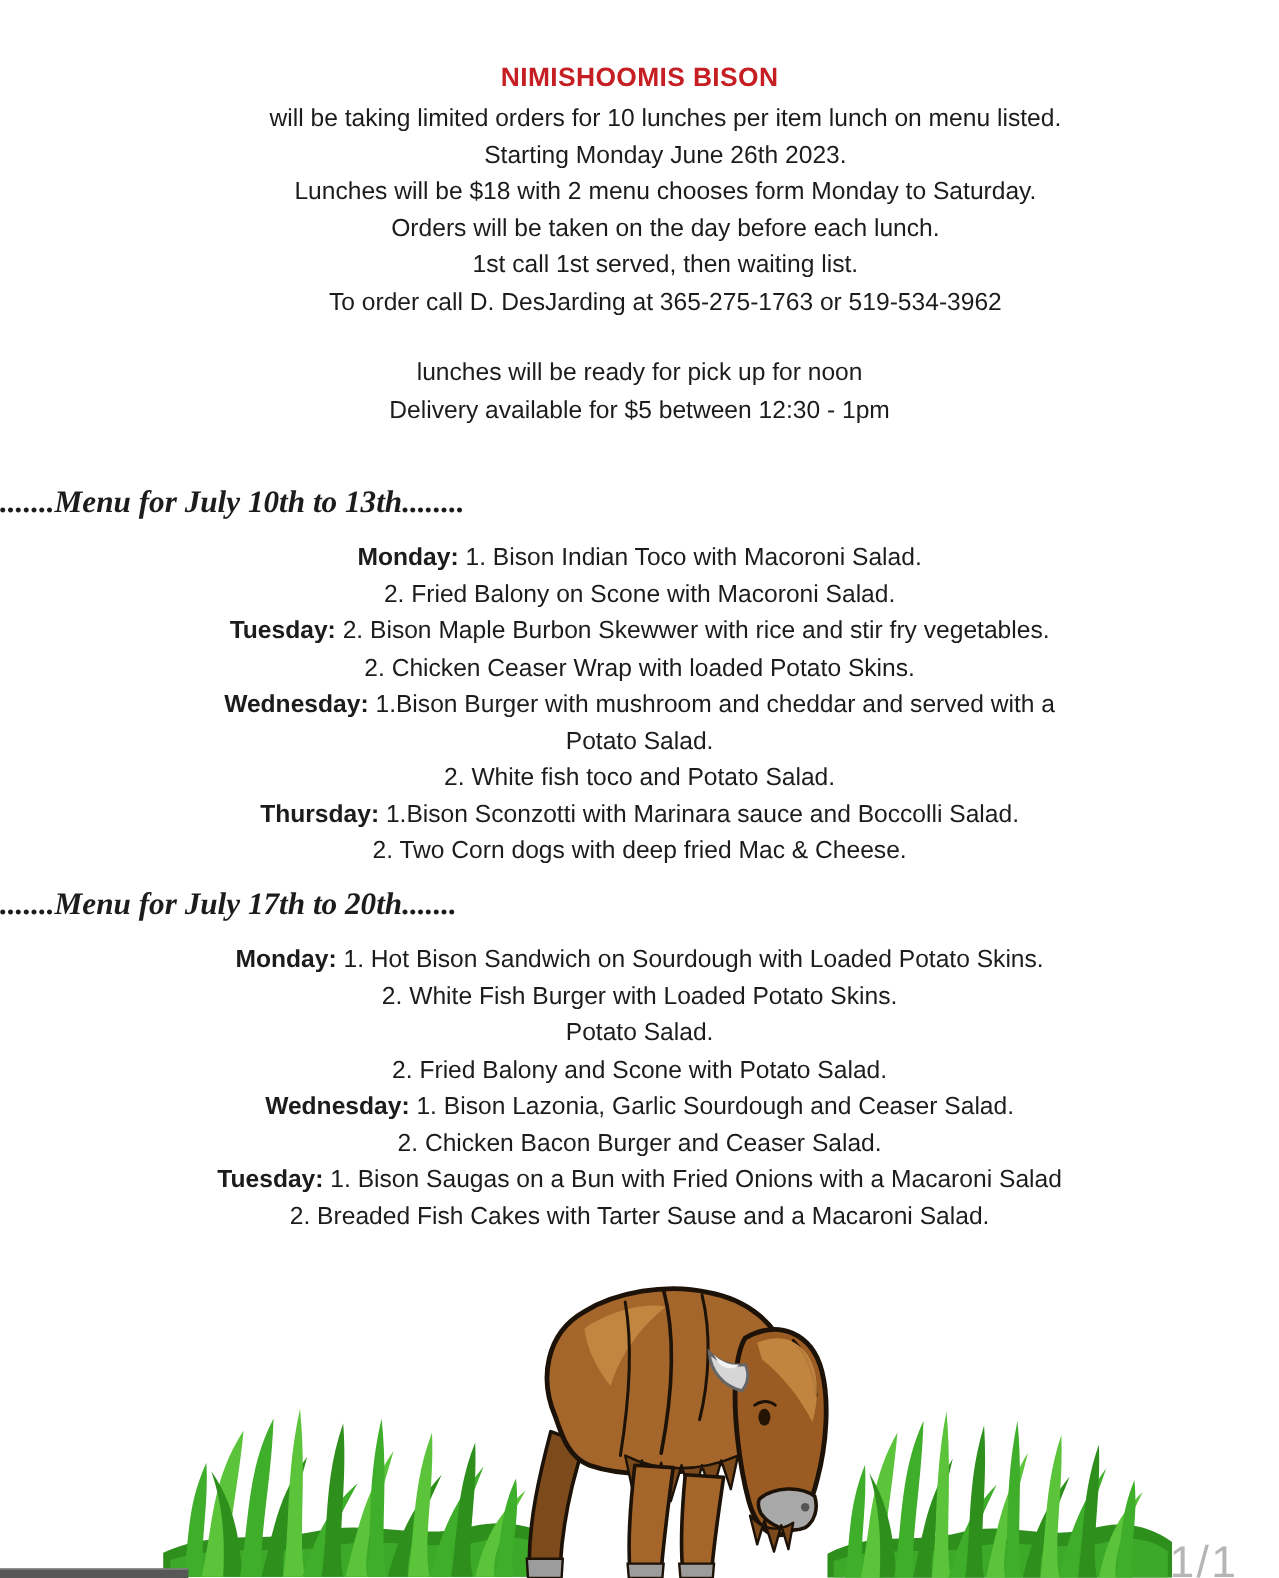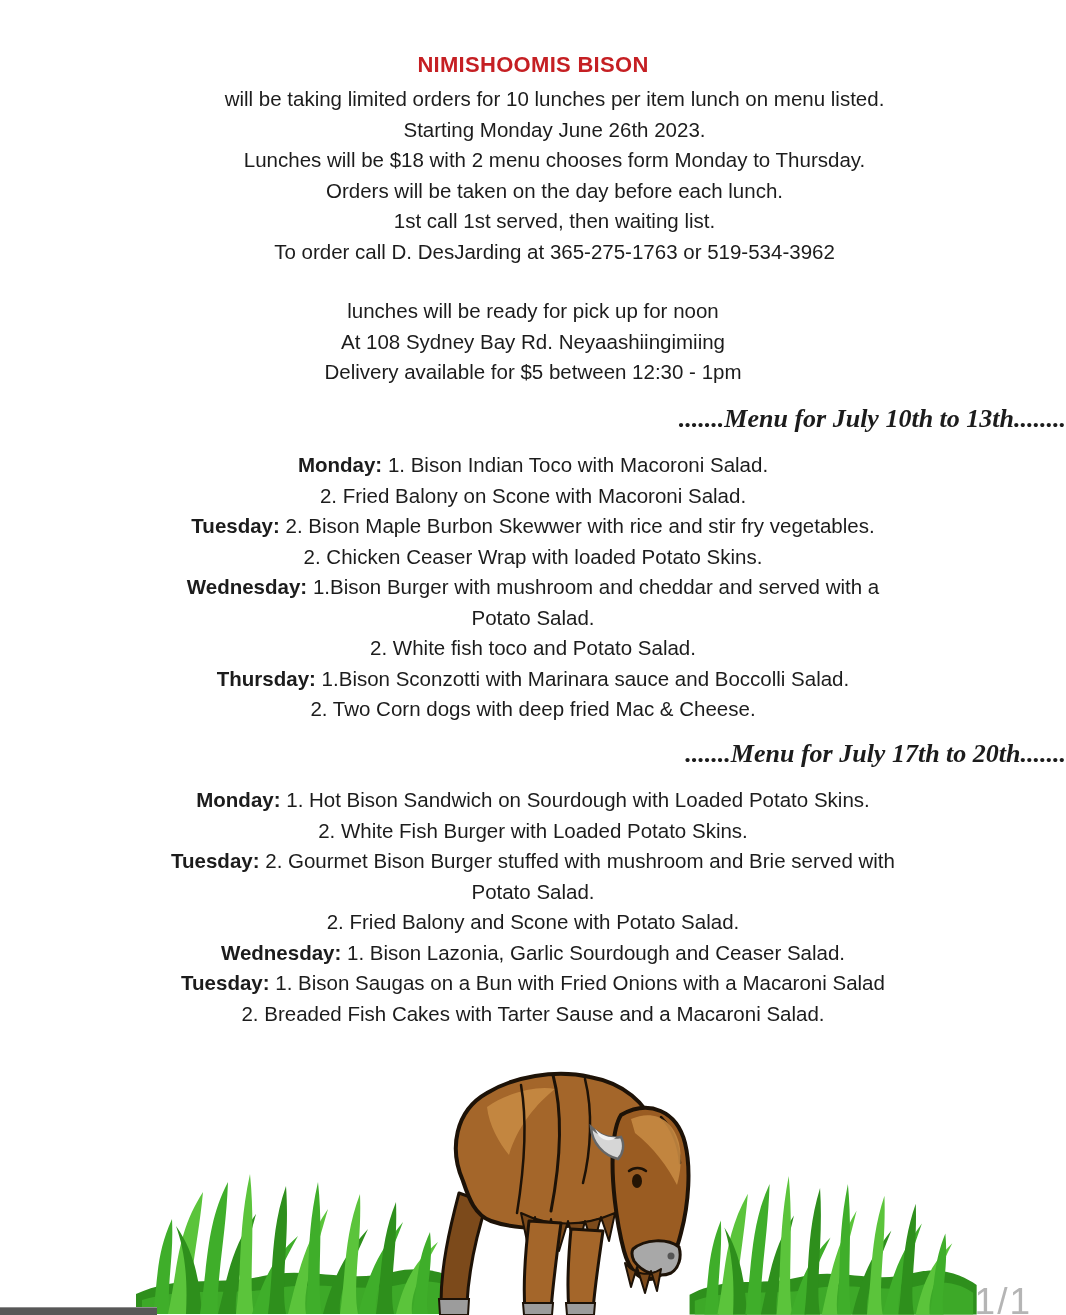--- a/index.html
+++ b/index.html
@@ -14,21 +14,21 @@
   .block{position:absolute;left:0;right:0;text-align:center;}
   .line{line-height:30.5px;font-size:20.5px;white-space:nowrap;}
   .title{
     position:absolute;left:0;right:0;top:50px;text-align:center;
     font-size:22px;font-weight:700;line-height:30px;
     color:var(--title-red,#c51f23);letter-spacing:.3px;
   }
   .intro{top:84px;padding-left:43px;}
   .pickup{top:296px;}
   .menu-header{
-    position:absolute;left:0;right:0;text-align:right;
+    position:absolute;left:0;right:0;text-align:left;
     font-family:"Liberation Serif","DejaVu Serif",serif;
     font-weight:700;font-style:italic;font-size:26px;line-height:32px;
   }
   .mh1{top:403px;}
   .mh2{top:738px;}
   .menu1{top:450px;}
   .menu2{top:785px;}
   .day{font-weight:700;}
   .illustration{position:absolute;left:0;bottom:0;width:1066px;height:258px;}
   .gm{fill:var(--grass-mid,#3fae2a);}
@@ -51,34 +51,33 @@
 <div class="page">
 
   <div class="title">NIMISHOOMIS BISON</div>
 
   <div class="block intro">
 
       <div class="line">will be taking limited orders for 10 lunches per item lunch on menu listed.</div>
 
       <div class="line">Starting Monday June 26th 2023.</div>
 
-      <div class="line">Lunches will be $18 with 2 menu chooses form Monday to Thursday.</div>
+      <div class="line">Lunches will be $18 with 2 menu chooses form Monday to Saturday.</div>
 
       <div class="line">Orders will be taken on the day before each lunch.</div>
 
       <div class="line">1st call 1st served, then waiting list.</div>
 
       <div class="line">To order call D. DesJarding at 365-275-1763 or 519-534-3962</div>
     </div>
 
   <div class="block pickup">
 
       <div class="line">lunches will be ready for pick up for noon</div>
 
-      <div class="line">At 108 Sydney Bay Rd. Neyaashiingimiing</div>
 
       <div class="line">Delivery available for $5 between 12:30 - 1pm</div>
     </div>
 
   <div class="menu-header mh1">.......Menu for July 10th to 13th........</div>
 
   <div class="block menu1">
 
       <div class="line"><span class="day">Monday:</span> <span class="txt">1. Bison Indian Toco with Macoroni Salad.</span></div>
 
@@ -100,28 +99,28 @@
     </div>
 
   <div class="menu-header mh2">.......Menu for July 17th to 20th.......</div>
 
   <div class="block menu2">
 
       <div class="line"><span class="day">Monday:</span> <span class="txt">1. Hot Bison Sandwich on Sourdough with Loaded Potato Skins.</span></div>
 
       <div class="line"><span class="day"></span> <span class="txt">2. White Fish Burger with Loaded Potato Skins.</span></div>
 
-      <div class="line"><span class="day">Tuesday:</span> <span class="txt">2. Gourmet Bison Burger stuffed with mushroom and Brie served with</span></div>
 
       <div class="line"><span class="day"></span> <span class="txt">Potato Salad.</span></div>
 
       <div class="line"><span class="day"></span> <span class="txt">2. Fried Balony and Scone with Potato Salad.</span></div>
 
       <div class="line"><span class="day">Wednesday:</span> <span class="txt">1. Bison Lazonia, Garlic Sourdough and Ceaser Salad.</span></div>
 
+      <div class="line"><span class="day"></span> <span class="txt">2. Chicken Bacon Burger and Ceaser Salad.</span></div>
 
       <div class="line"><span class="day">Tuesday:</span> <span class="txt">1. Bison Saugas on a Bun with Fried Onions with a Macaroni Salad</span></div>
 
       <div class="line"><span class="day"></span> <span class="txt">2. Breaded Fish Cakes with Tarter Sause and a Macaroni Salad.</span></div>
     </div>
 
   <svg class="illustration" viewBox="0 0 1066 258" xmlns="http://www.w3.org/2000/svg" aria-hidden="true">
     <defs>
       <g id="clump">
 

